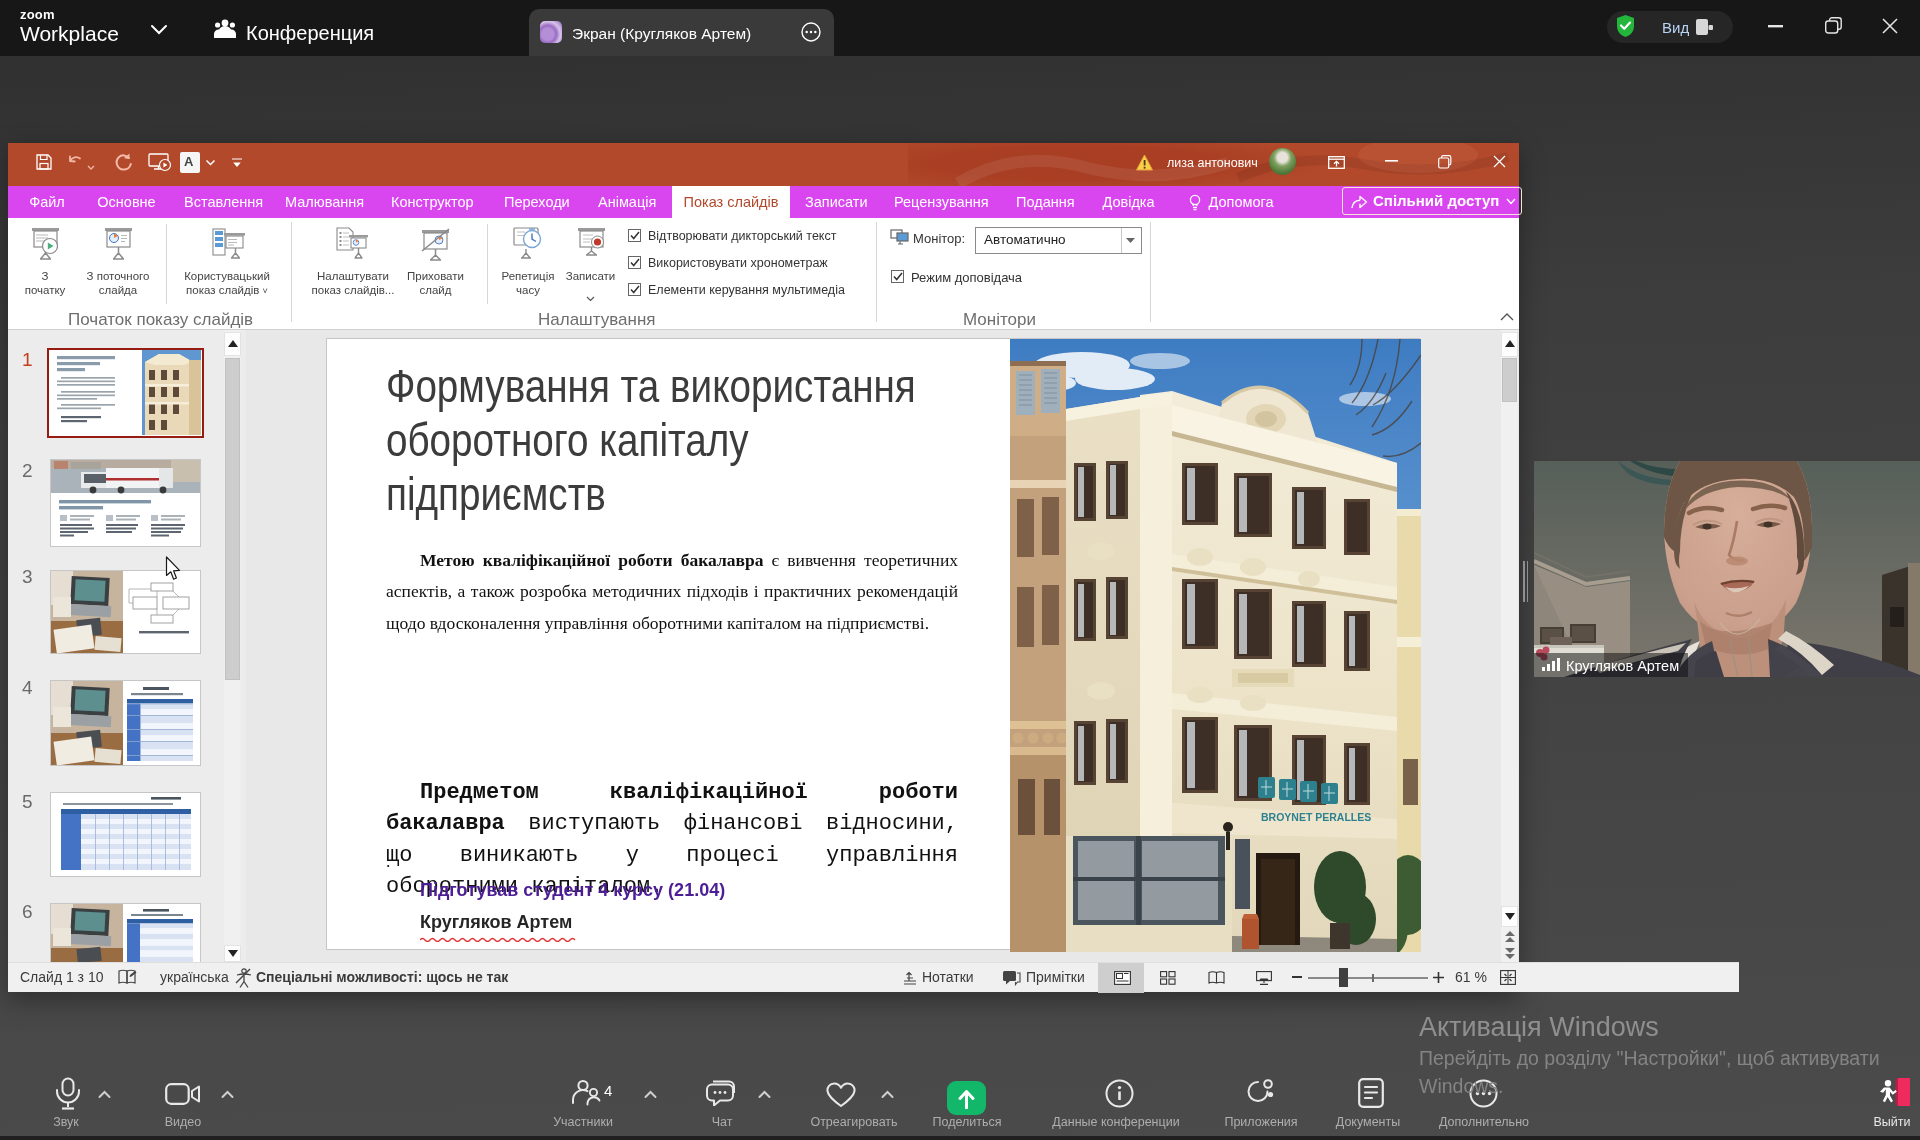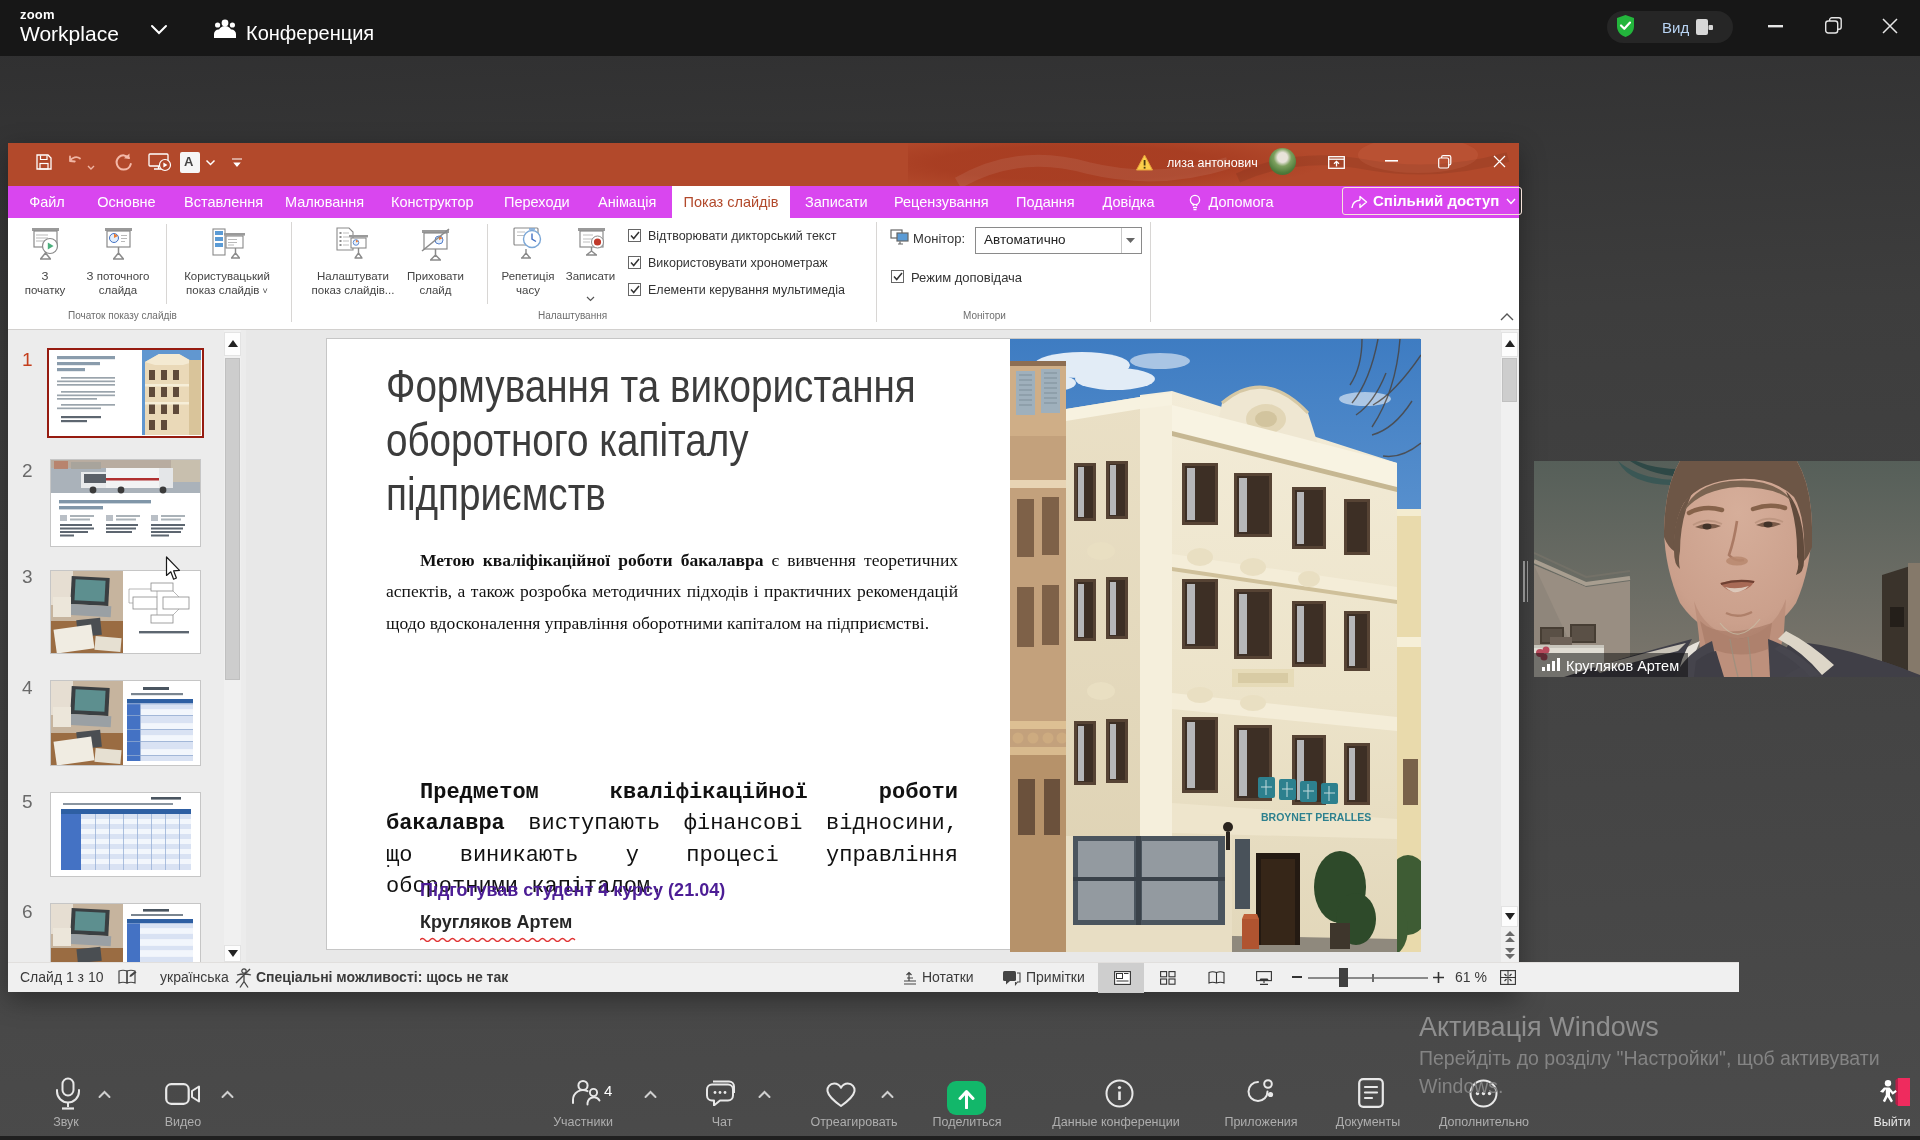--- a/index.html
+++ b/index.html
@@ -14,21 +14,21 @@
 #ppt-tb{position:absolute;left:0;top:0;width:1511px;height:43px;background:#b2492b;overflow:hidden}
 #ppt-menu{position:absolute;left:0;top:43px;width:1511px;height:32px;background:#d946ef}
 #ppt-ribbon{position:absolute;left:0;top:75px;width:1511px;height:112px;background:#fff;border-bottom:1px solid #d2d0ce}
 #ppt-body{position:absolute;left:0;top:187px;width:1511px;height:632px;background:#e8e8e8}
 #panel{position:absolute;left:0;top:0;width:238px;height:632px;background:#ececec}
 #main{position:absolute;left:238px;top:0;width:1273px;height:632px;background:#e8e8e8}
 #slide{position:absolute;left:80px;top:8px;width:1094px;height:612px;background:#fff;border:1px solid #c6c6c6}
 #ppt-status{position:absolute;left:0;top:819px;width:1731px;height:30px;background:#f0f0f0;border-top:1px solid #e1dfdd;font-size:14px;color:#3b3b3b}
 .tab{position:absolute;top:0;height:32px;line-height:32px;color:#fff;font-size:14.5px;text-align:center}
 .menu-white{background:#fff;color:#b2492b}
-.glabel{position:absolute;font-size:10px;color:#6e6e6e;text-align:left;white-space:nowrap}
+.glabel{position:absolute;font-size:17px;color:#6e6e6e;text-align:left;white-space:nowrap}
 .btxt{position:absolute;font-size:11.5px;color:#444;text-align:center;line-height:14px;white-space:nowrap}
 .cbx{position:absolute;width:13px;height:13px;border:1.6px solid #666;background:#fff}
 .cbl{position:absolute;font-size:12.5px;color:#333;white-space:nowrap}
 .vsep{position:absolute;width:1px;background:#d8d6d4}
 
 .thumb{position:absolute;background:#fff;border:1px solid #c6c6c6}
 .tnum{position:absolute;font-size:19px;color:#6a6a6a}
 
 #video{position:absolute;left:1534px;top:461px;width:386px;height:216px;overflow:hidden}
 
@@ -49,20 +49,30 @@
       </svg>
     <svg class="abs" style="left:214px;top:18px" width="22" height="24" viewBox="0 0 22 24">
         <circle cx="11" cy="5" r="3.4" fill="#fff"></circle>
         <path d="M4 15 a7 7 0 0 1 14 0 v5 h-14 z" fill="#fff"></path>
         <circle cx="3.6" cy="7" r="2.6" fill="#fff"></circle>
         <circle cx="18.4" cy="7" r="2.6" fill="#fff"></circle>
         <path d="M0 16 a4.5 4.5 0 0 1 5 -4.5 v8.5 h-5 z" fill="#fff"></path>
         <path d="M22 16 a4.5 4.5 0 0 0 -5 -4.5 v8.5 h5 z" fill="#fff"></path>
       </svg>
     <div style="position:absolute;left:246px;top:22px;font-size:20px">Конференция</div>
+    <div id="ztab">
+      <div style="position:absolute;left:11px;top:12px;width:22px;height:22px;border-radius:5px;background:radial-gradient(circle at 35% 60%,#b48ed6 0 30%,#9a6cc4 45%,#d7c3ea 65%,#8a5bb8 100%)"></div>
+      <div style="position:absolute;left:43px;top:16px;font-size:15.5px;color:#fff">Экран (Кругляков Артем)</div>
+      <svg class="abs" style="left:272px;top:13px" width="20" height="20" viewBox="0 0 20 20">
+          <circle cx="10" cy="10" r="9" stroke="#fff" stroke-width="1.4" fill="none"></circle>
+          <circle cx="5.7" cy="10" r="1.25" fill="#fff"></circle>
+          <circle cx="10" cy="10" r="1.25" fill="#fff"></circle>
+          <circle cx="14.3" cy="10" r="1.25" fill="#fff"></circle>
+        </svg>
+    </div>
     <div style="position:absolute;left:1607px;top:11px;width:126px;height:32px;background:#262626;border-radius:16px"></div>
     <svg class="abs" style="left:1616px;top:14px" width="19" height="24" viewBox="0 0 19 24">
         <path d="M9.5 1 L18 4 V12 C18 18 14 21.5 9.5 23 C5 21.5 1 18 1 12 V4 Z" fill="#23b53c"></path>
         <path d="M5 11.5 L8.3 14.8 L14 8.6" stroke="#fff" stroke-width="2.2" fill="none" stroke-linecap="round" stroke-linejoin="round"></path>
       </svg>
     <div style="position:absolute;left:1662px;top:19px;font-size:15px;color:#b8d3f3">Вид</div>
     <svg class="abs" style="left:1696px;top:19px" width="17" height="16" viewBox="0 0 17 16">
         <rect x="0" y="0" width="12" height="16" rx="2" fill="#d7d7d7"></rect>
         <rect x="12.5" y="6" width="4.5" height="5" rx="1" fill="#d7d7d7"></rect>
       </svg>

